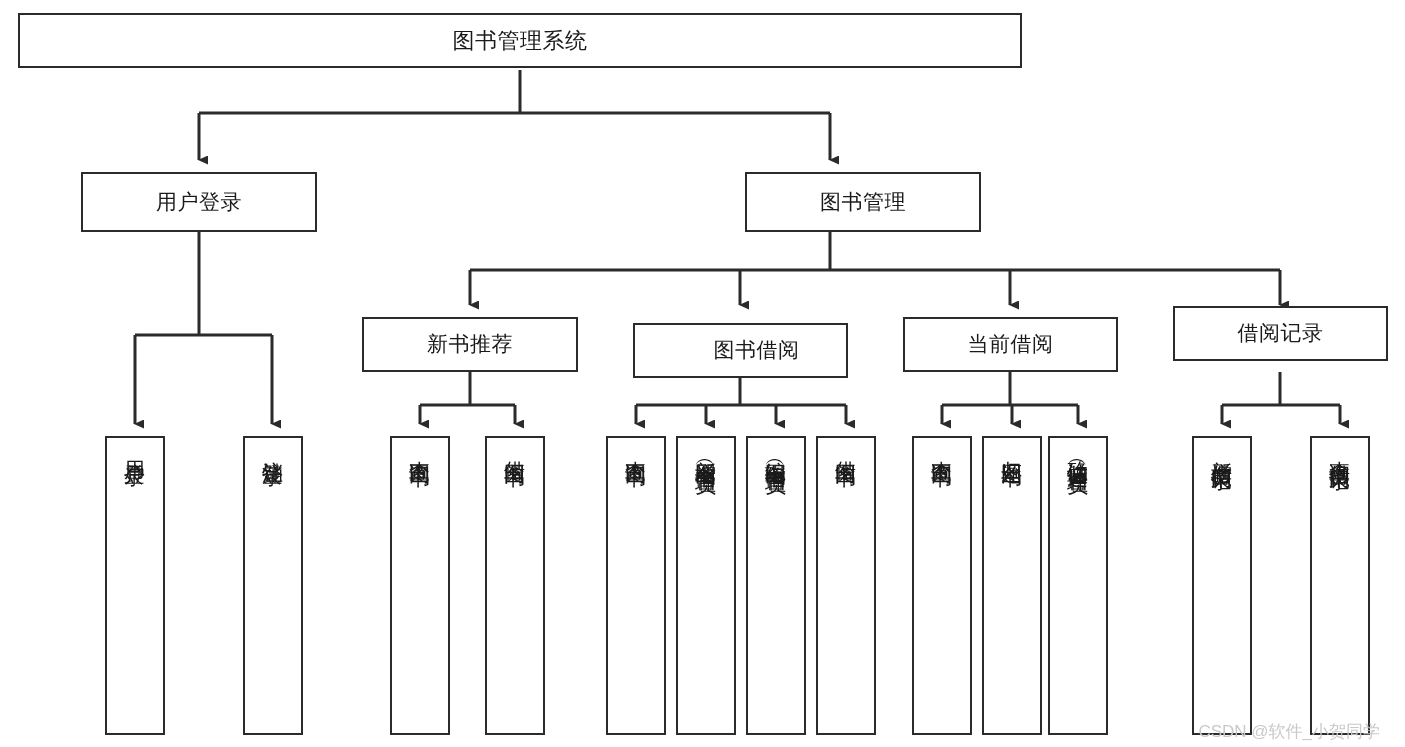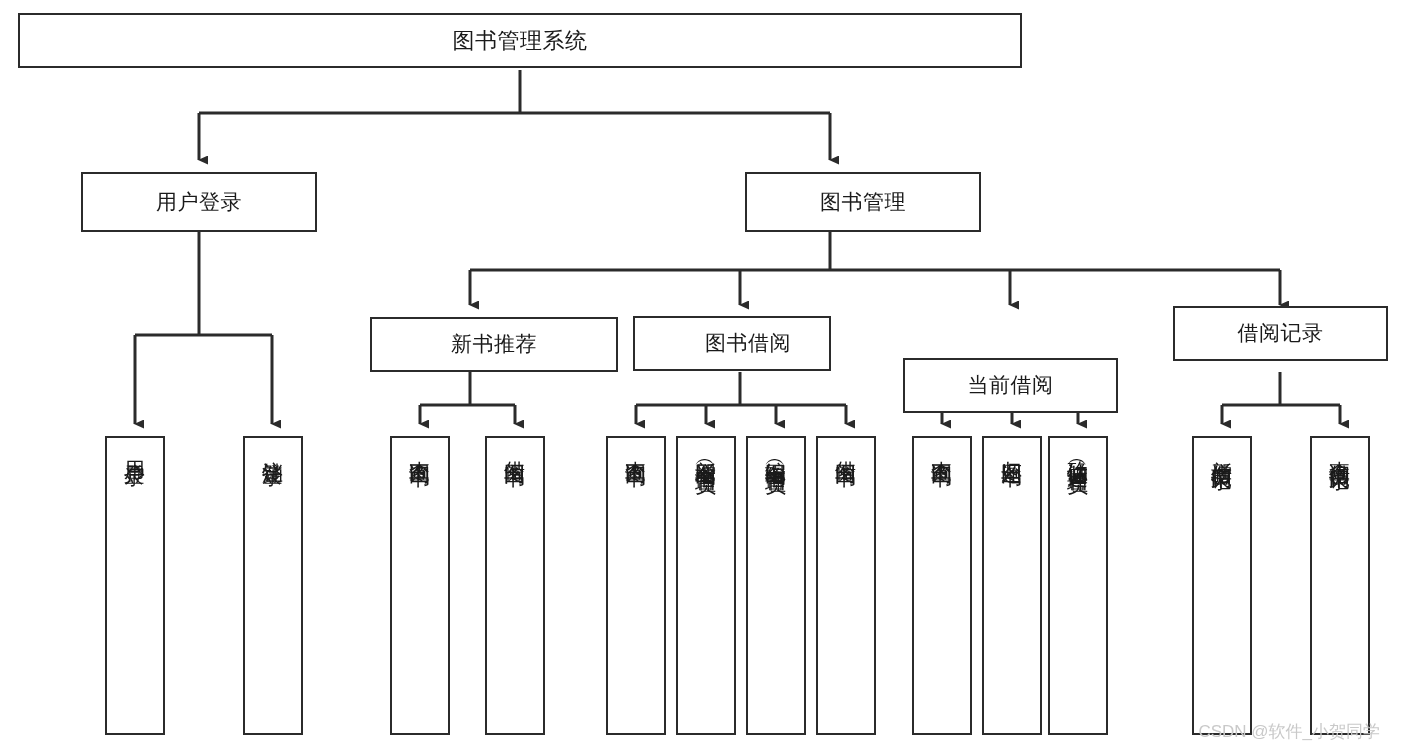--- a/index.html
+++ b/index.html
@@ -136,27 +136,27 @@
     <span class="node-label">图书管理系统</span>
   </div>
 
   <div class="node horiz" style="left:81px; top:172px; width:236px; height:60px;">
     <span class="node-label">用户登录</span>
   </div>
   <div class="node horiz" style="left:712px; top:172px; width:236px; height:60px;margin-left:33px;">
     <span class="node-label">图书管理</span>
   </div>
 
-  <div class="node horiz" style="left:362px; top:317px; width:248px; height:55px;margin-left:8px;">
+  <div class="node horiz" style="left:362px; top:317px; width:216px; height:55px;">
     <span class="node-label">新书推荐</span>
   </div>
-  <div class="node horiz" style="left:633px; top:316px; width:198px; height:55px;padding-left:32px;">
+  <div class="node horiz" style="left:633px; top:323px; width:215px; height:55px;padding-left:32px;">
     <span class="node-label">图书借阅</span>
   </div>
-  <div class="node horiz" style="left:903px; top:317px; width:215px; height:55px;margin-top:41px;">
+  <div class="node horiz" style="left:903px; top:317px; width:215px; height:55px;">
     <span class="node-label">当前借阅</span>
   </div>
   <div class="node horiz" style="left:1173px; top:306px; width:215px; height:55px;">
     <span class="node-label">借阅记录</span>
   </div>
 
   <div class="node leaf" style="left:105px; top:436px; width:60px; height:299px;">
     <span class="node-label">用户登录</span>
   </div>
   <div class="node leaf" style="left:243px; top:436px; width:60px; height:299px;">

